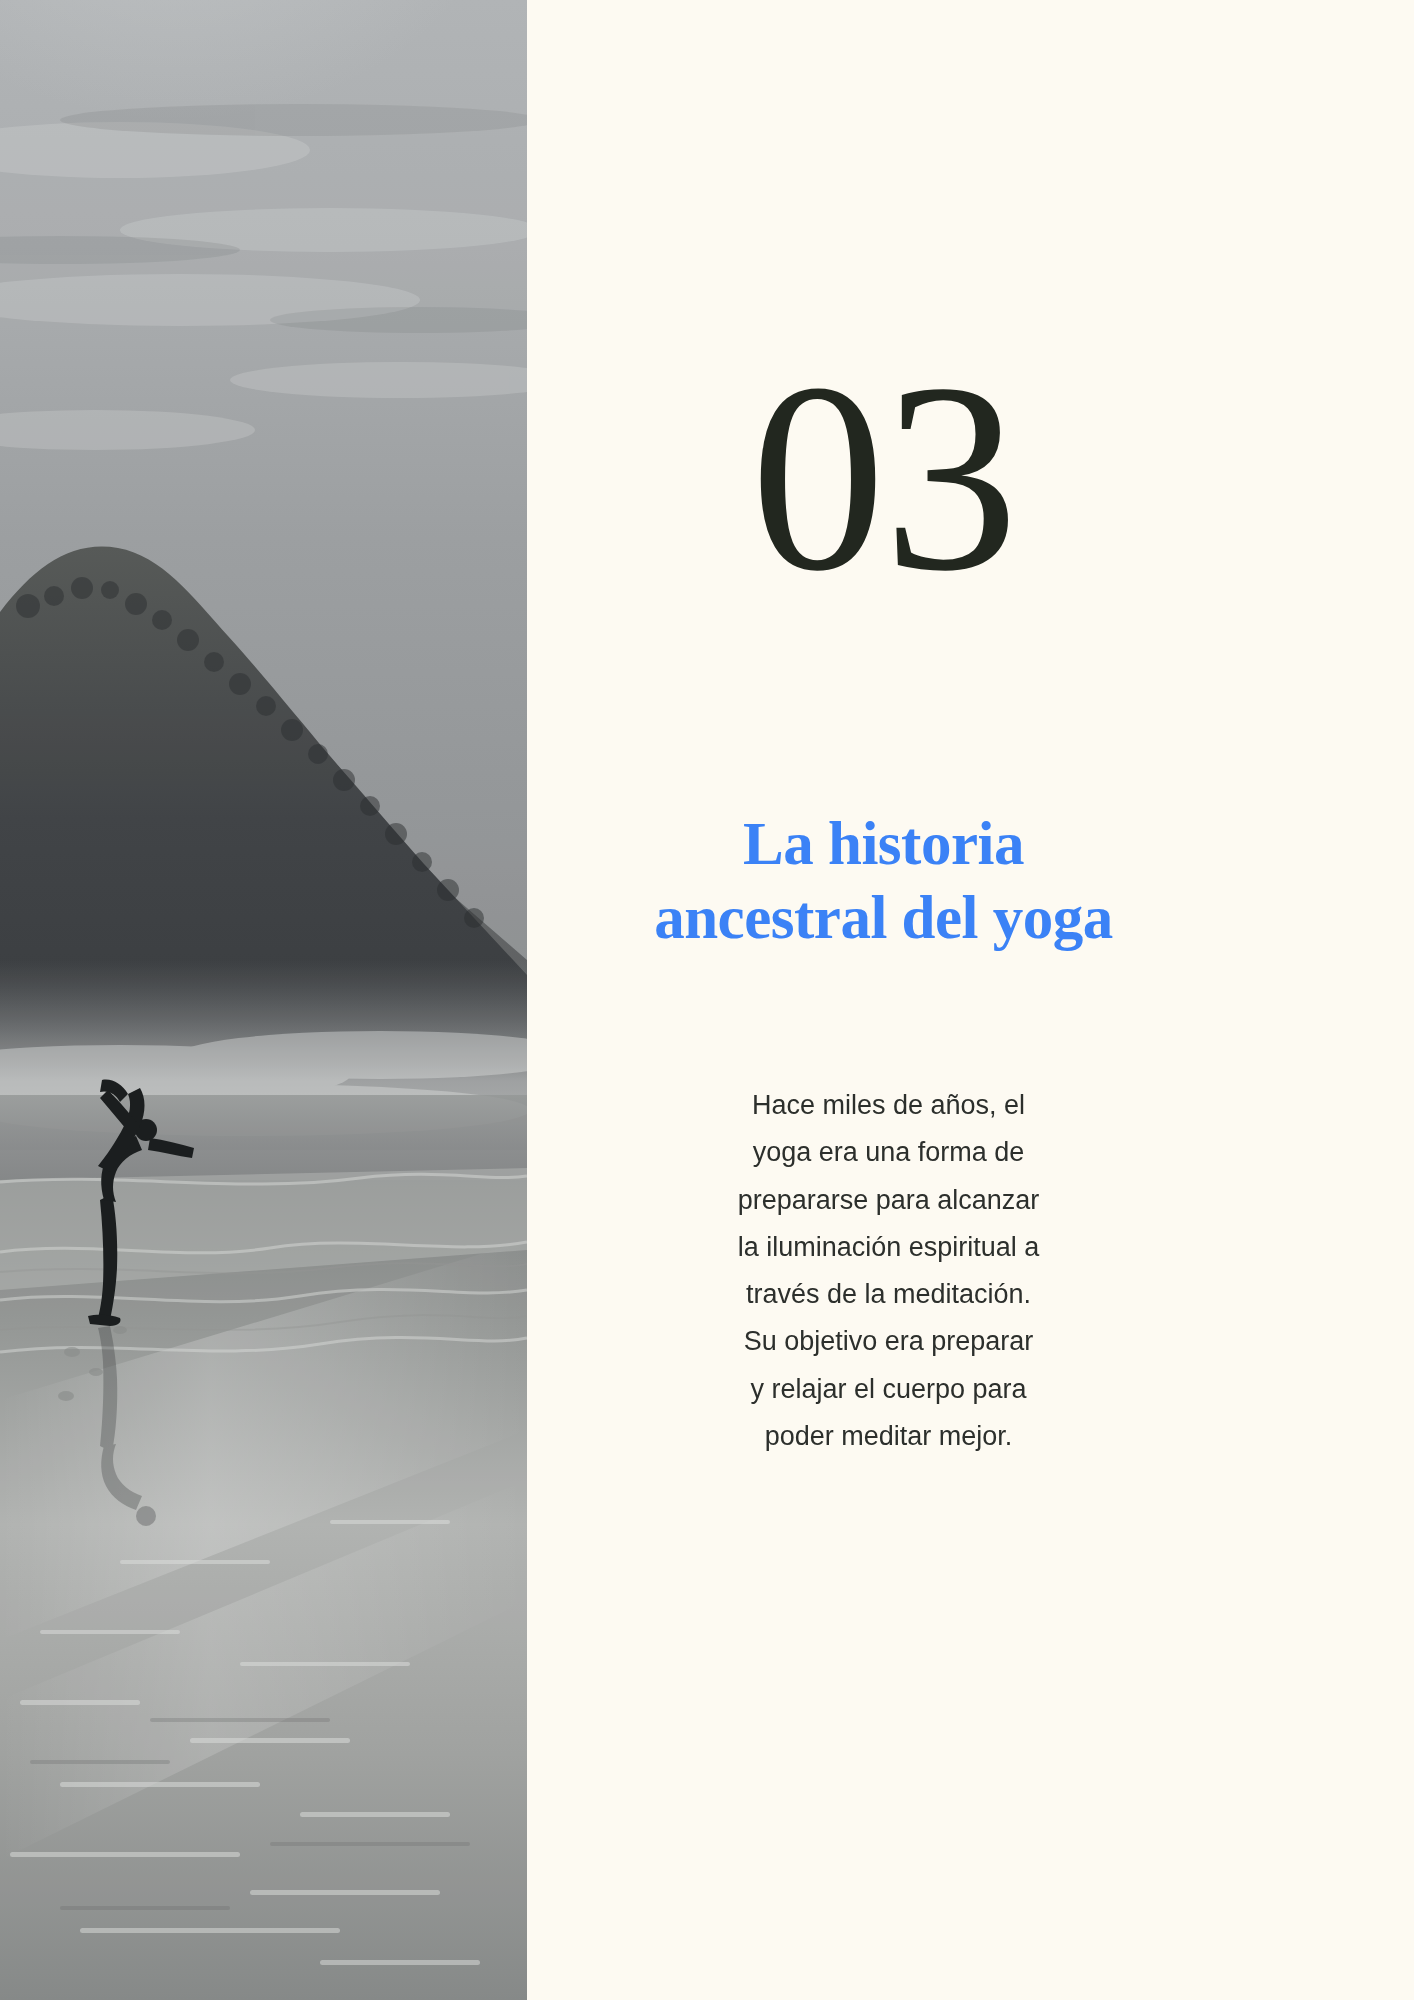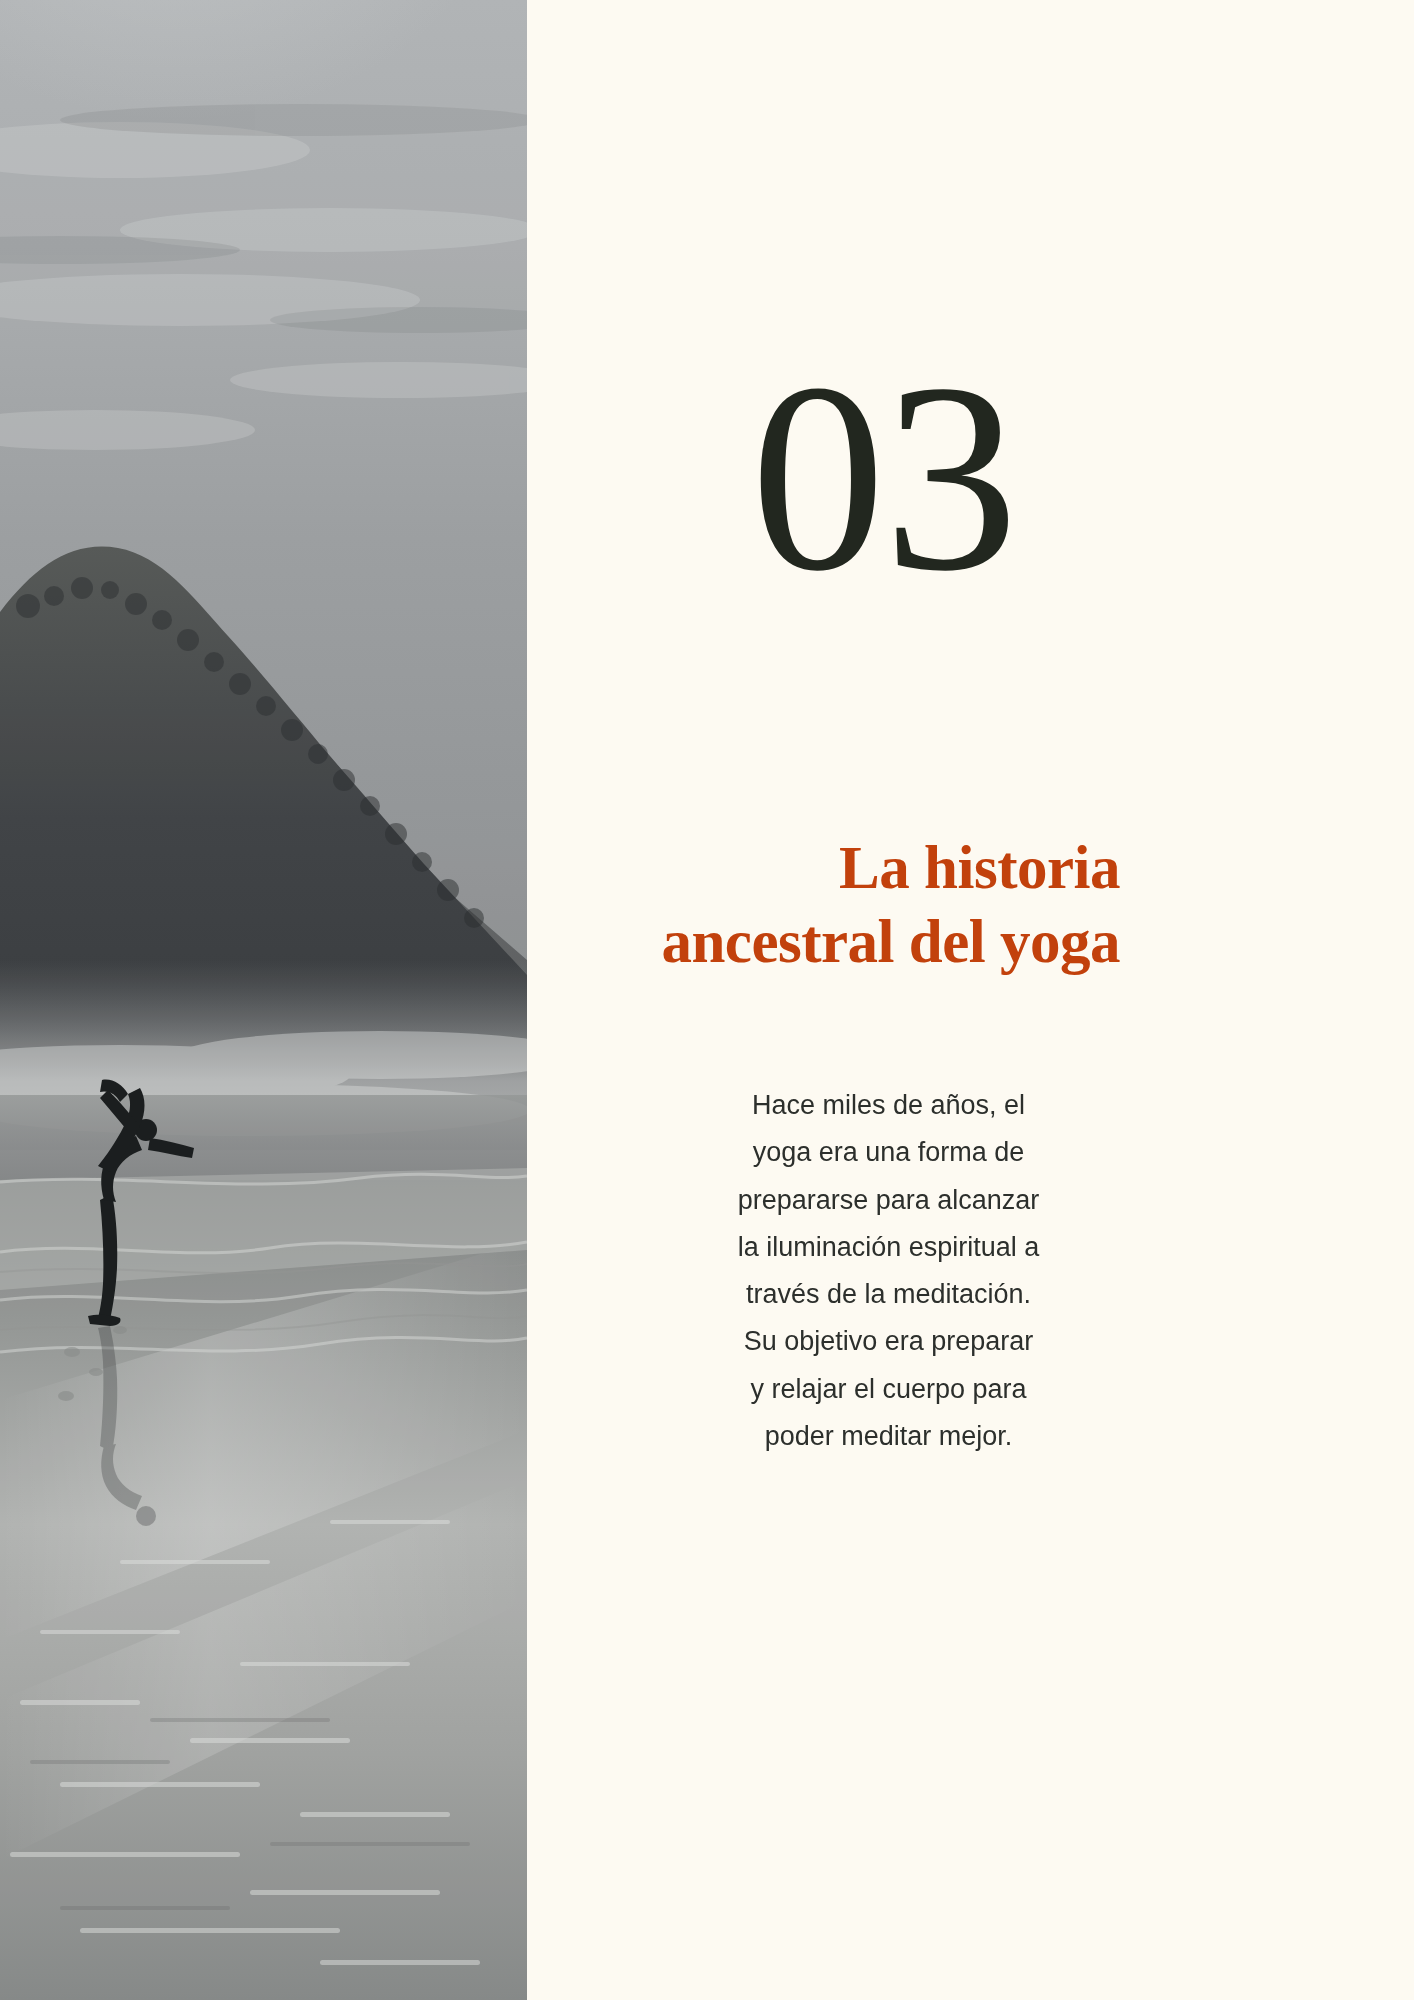--- a/index.html
+++ b/index.html
@@ -55,27 +55,27 @@
     line-height: 0.78;
     font-weight: 400;
     color: #22271f;
     letter-spacing: -2px;
   }
 
   .section-title {
     position: absolute;
     left: 120px;
     right: 120px;
-    top: 790px;
-    text-align: right;
+    top: 766px;
+    text-align: center;
     font-family: "Liberation Serif", serif;
     font-size: 61px;
     line-height: 1.22;
     font-weight: 700;
-    color: #c2410c;
+    color: #3b82f6;
     letter-spacing: -0.5px;
   }
 
   .section-body {
     position: absolute;
     left: 210px;
     right: 200px;
     top: 1055px;
     text-align: center;
     font-family: "Liberation Sans", sans-serif;

